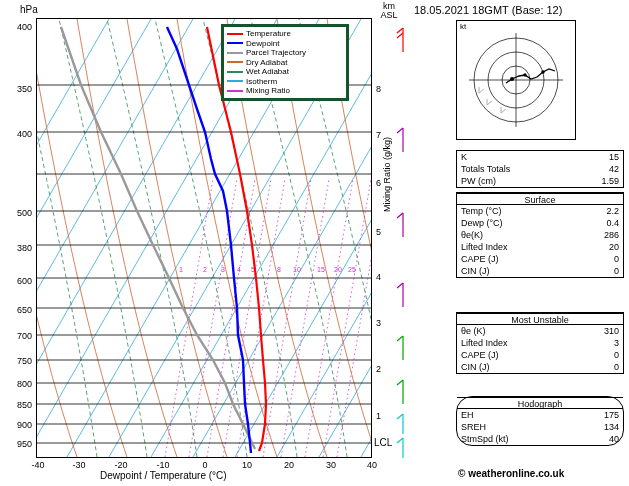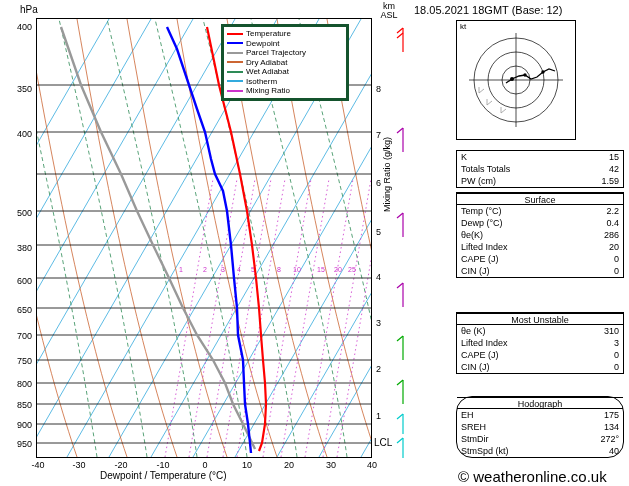--- a/index.html
+++ b/index.html
@@ -58,21 +58,21 @@
   .tbl .r { display:flex; justify-content:space-between; padding:0 4px; height:12px; line-height:12px; }
   .tbl .hdr { text-align:center; display:block; height:12px; line-height:12px; border-top:1px solid #000; border-bottom:1px solid #000; font-size:9px;}
   .tbl .r .k { white-space:nowrap; }
   .tbl .r .v { white-space:nowrap; }
 
   #tbl1 { top:150px; }
   #tbl2 { top:192px; }
   #tbl3 { top:312px; }
   #tbl4 { top:396px;border-radius:16px; }
 
-  #copyright { position:absolute; left:48px; top:468px; font-size:15px; }
+  #copyright { position:absolute; left:48px; top:468px; font-size:10px;font-weight:bold; }
 </style>
 </head>
 <body>
 
 <div class="root">
 
   <div id="skewt-panel">
 
     <div id="hpa-label">hPa</div>
     <div id="km-label">
@@ -378,24 +378,20 @@
       <div class="hdr">Hodograph</div>
       <div class="r">
         <span class="k">EH</span>
         <span class="v">175</span>
       </div>
       <div class="r">
         <span class="k">SREH</span>
         <span class="v">134</span>
       </div>
       <div class="r">
-        <span class="k">StmDir</span>
-        <span class="v">272°</span>
-      </div>
-      <div class="r">
         <span class="k">StmSpd (kt)</span>
         <span class="v">40</span>
       </div>
     </div>
 
     <div id="copyright">© weatheronline.co.uk</div>
   </div>
 </div>
 
 </body></html>

